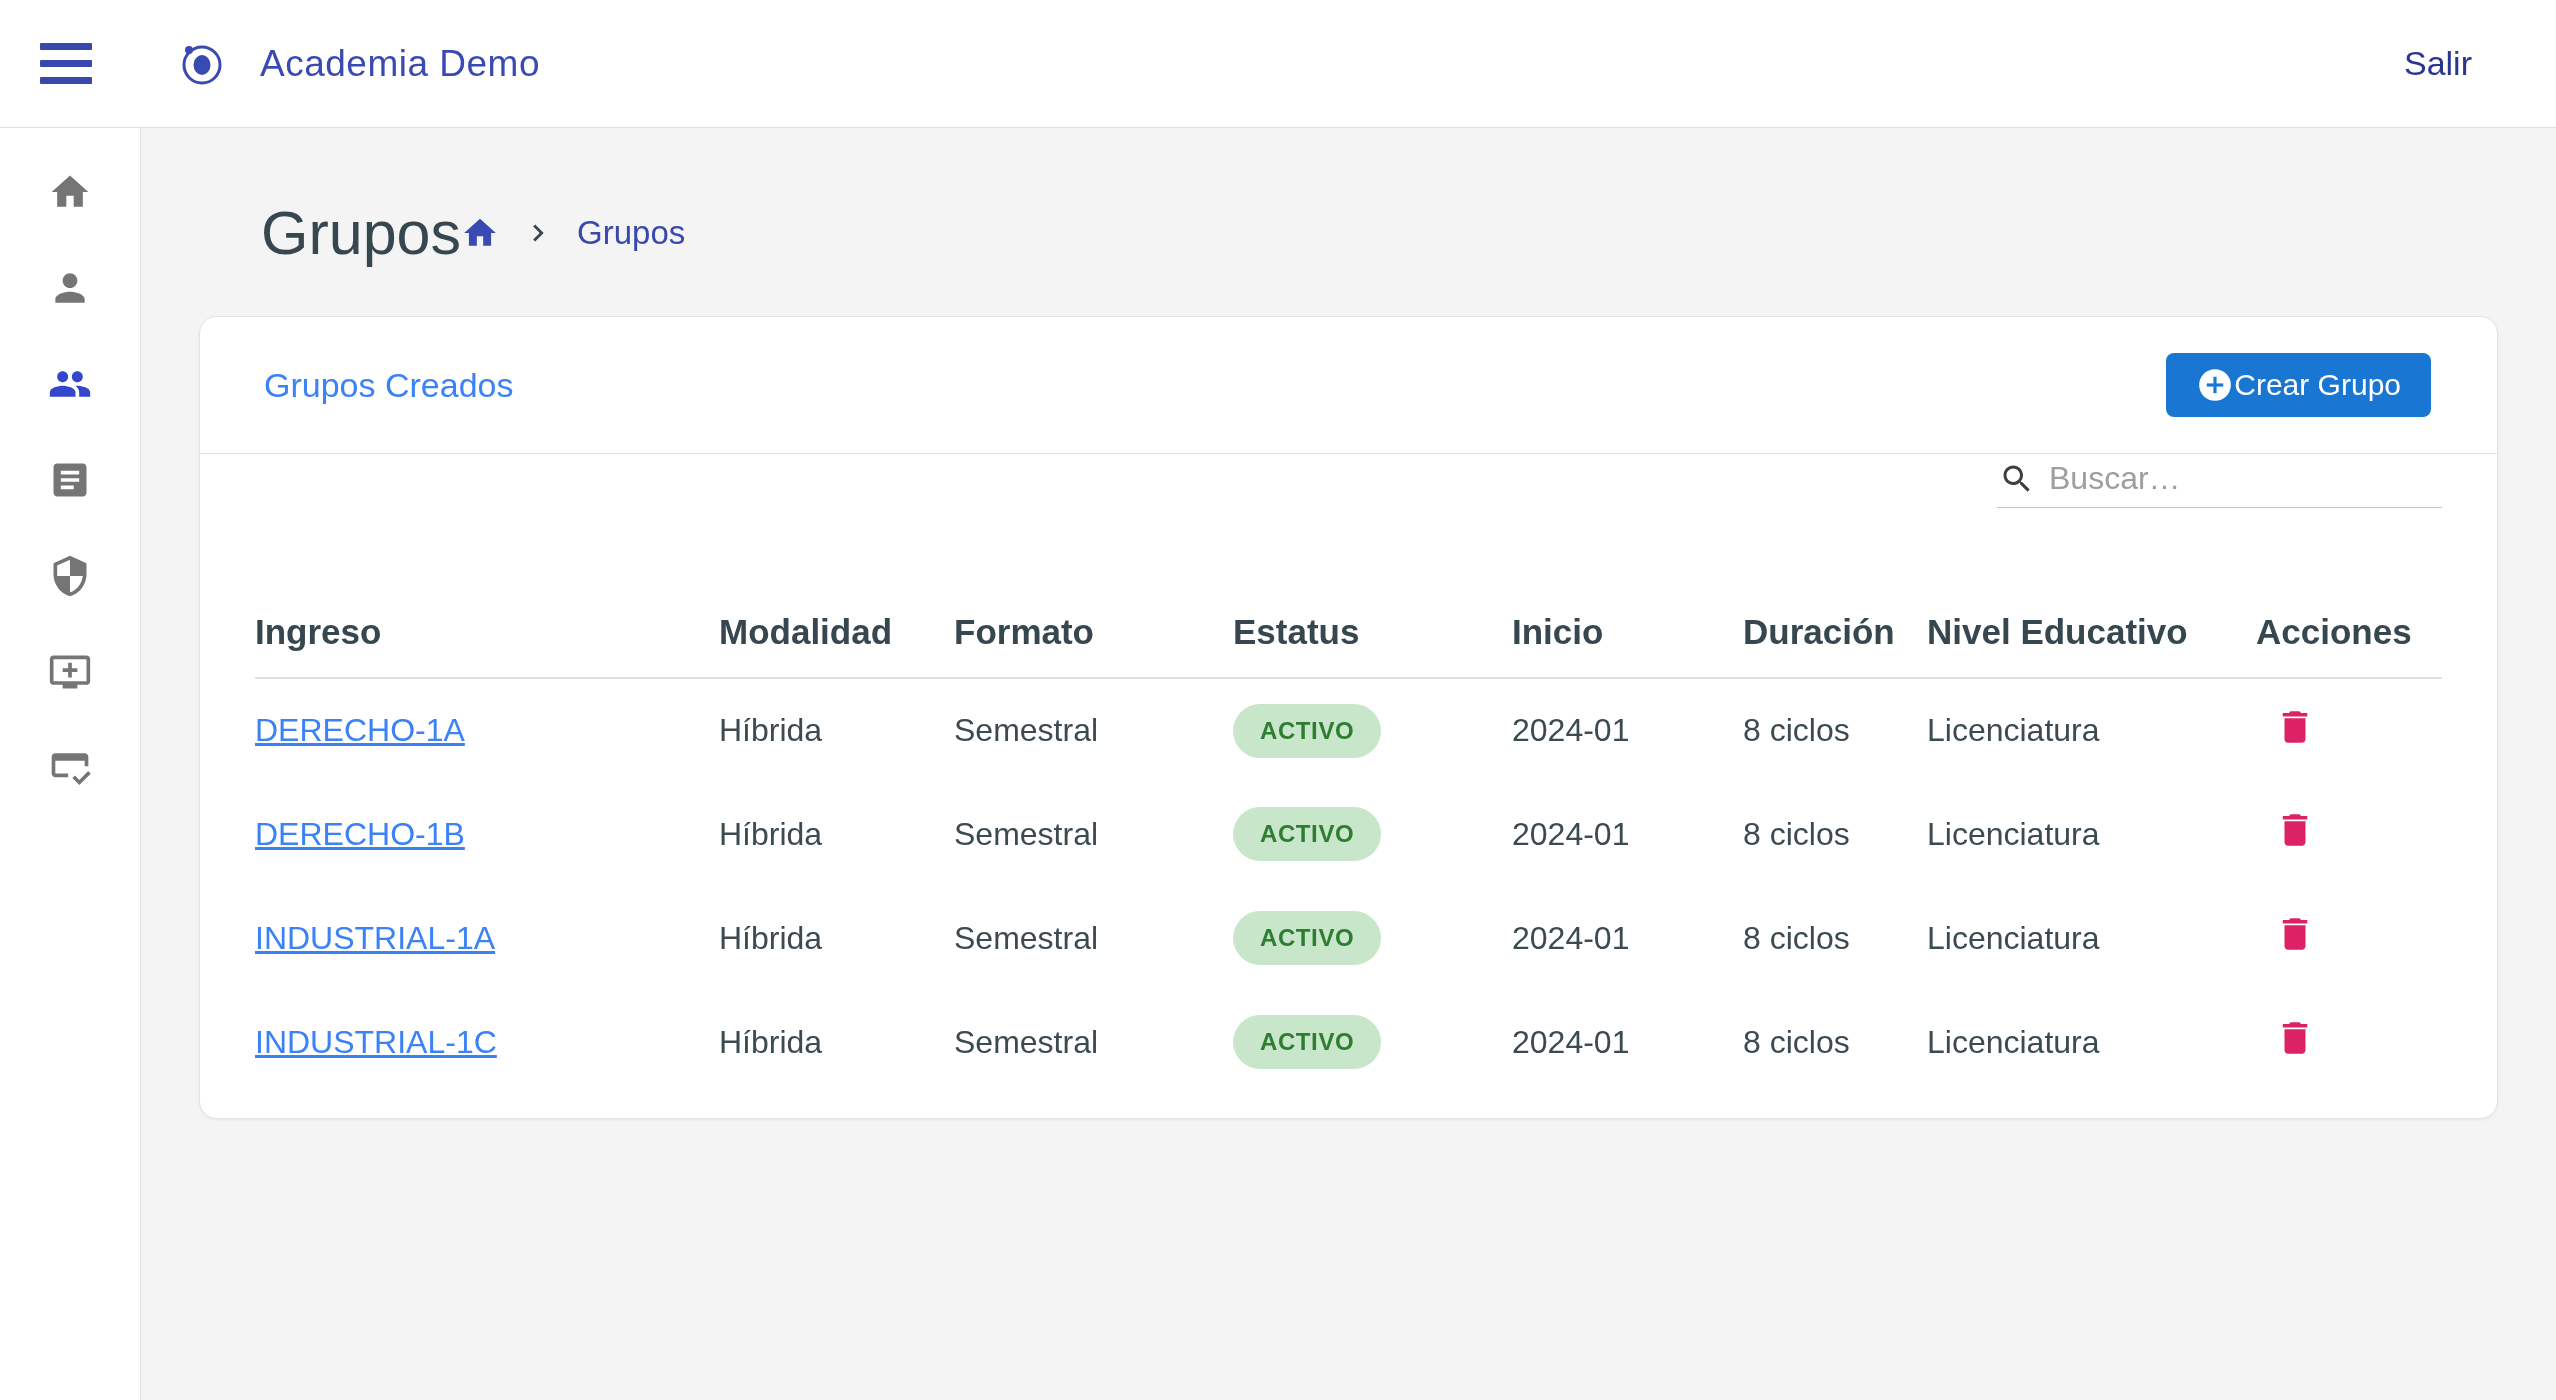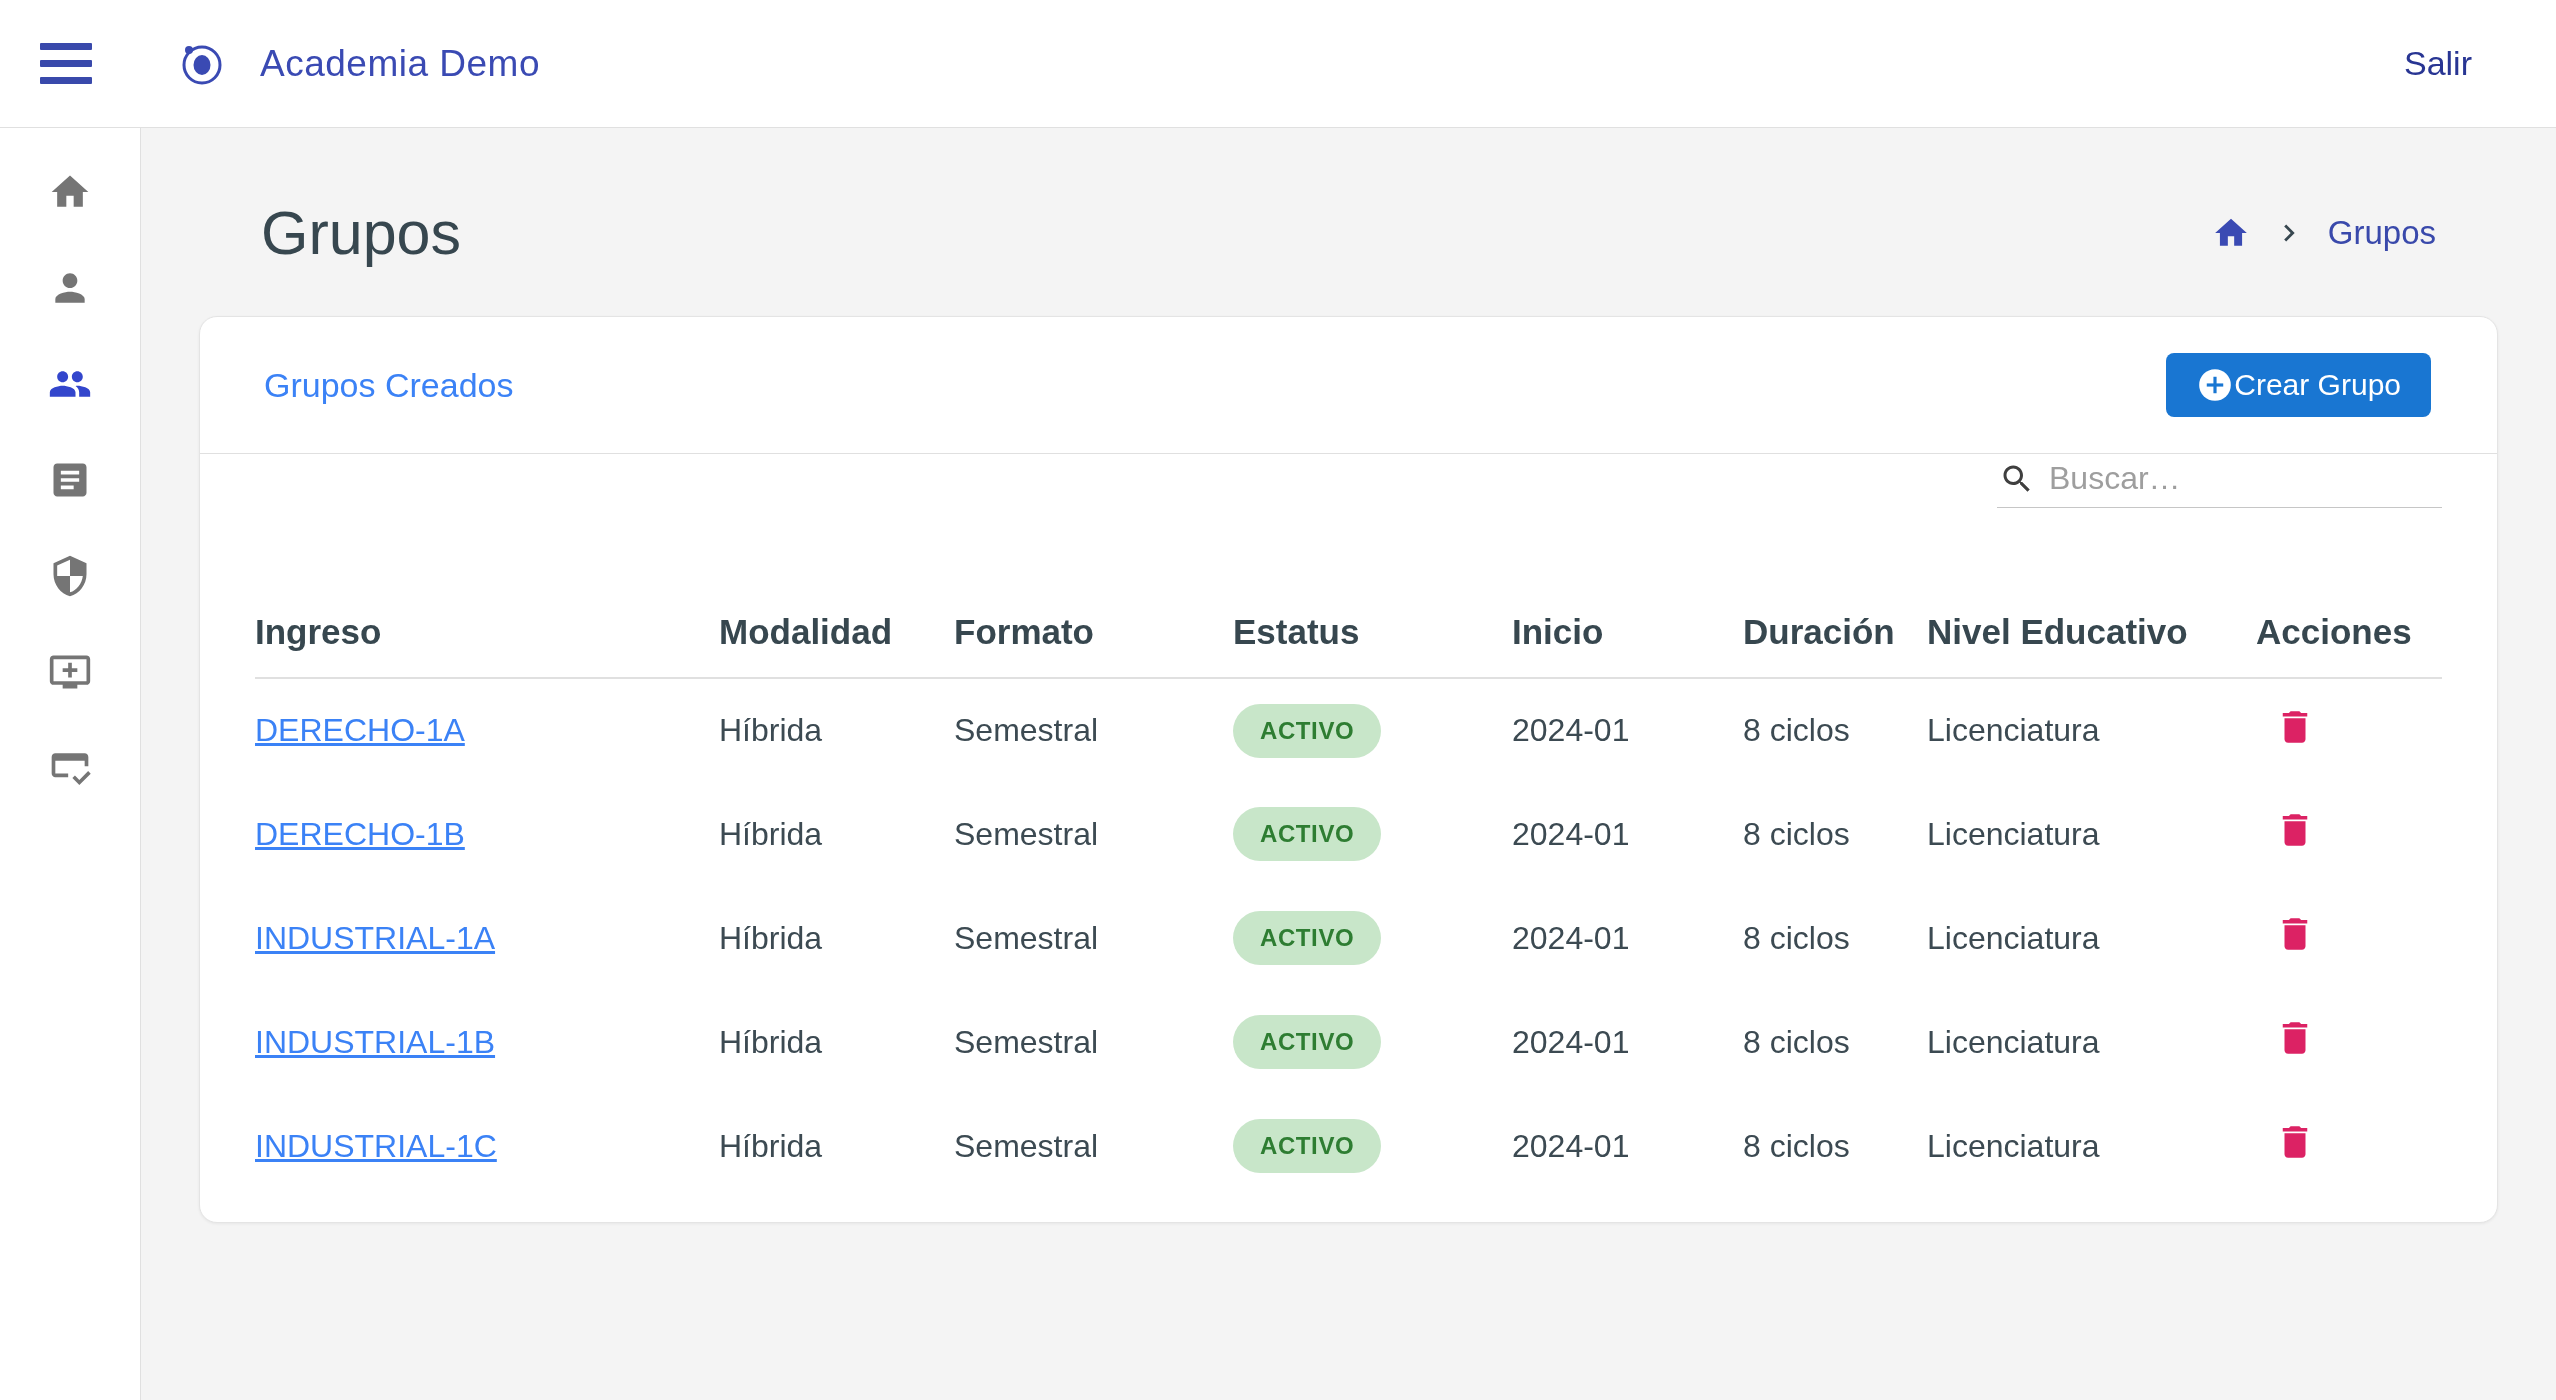--- a/index.html
+++ b/index.html
@@ -33,21 +33,21 @@
     cursor:pointer; color:#757575;
   }
   .nav-item.active { color:#3346cc; }
   .nav-item svg { width:44px; height:44px; }
 
   .main { flex:1; padding:0 58px; }
 
   
   .title-row {
     margin-top:70px; padding:0 62px;
-    display:flex; align-items:center; justify-content:space-between;
+    display:flex; align-items:center; justify-content:flex-start;
   }
   .page-title { font-size:61px; font-weight:400; color:#37474f; }
   .breadcrumb { display:flex; align-items:center; gap:22px; }
   .breadcrumb svg.home { width:38px; height:38px; color:#3a4ab3; cursor:pointer; }
   .breadcrumb svg.chev { width:34px; height:34px; color:#37474f; }
   .breadcrumb-current { font-size:33px; color:#3949ab; }
 
   
   .card {
     margin-top:48px; background:#fff; border:1px solid #e4e4e4; border-radius:18px;
@@ -261,34 +261,20 @@
               <td>2024-01</td>
               <td>8 ciclos</td>
               <td>Licenciatura</td>
               <td><button class="delete-btn">
                     <svg viewBox="0 0 24 24" fill="currentColor">
                       <path d="M6 19c0 1.1.9 2 2 2h8c1.1 0 2-.9 2-2V7H6v12zM19 4h-3.5l-1-1h-5l-1 1H5v2h14V4z"></path>
                     </svg>
                   </button></td>
             </tr>
             <tr>
-              <td><a class="group-link">INDUSTRIAL-1B</a></td>
-              <td>Híbrida</td>
-              <td>Semestral</td>
-              <td><span class="badge">ACTIVO</span></td>
-              <td>2024-01</td>
-              <td>8 ciclos</td>
-              <td>Licenciatura</td>
-              <td><button class="delete-btn">
-                    <svg viewBox="0 0 24 24" fill="currentColor">
-                      <path d="M6 19c0 1.1.9 2 2 2h8c1.1 0 2-.9 2-2V7H6v12zM19 4h-3.5l-1-1h-5l-1 1H5v2h14V4z"></path>
-                    </svg>
-                  </button></td>
-            </tr>
-            <tr>
               <td><a class="group-link">INDUSTRIAL-1C</a></td>
               <td>Híbrida</td>
               <td>Semestral</td>
               <td><span class="badge">ACTIVO</span></td>
               <td>2024-01</td>
               <td>8 ciclos</td>
               <td>Licenciatura</td>
               <td><button class="delete-btn">
                     <svg viewBox="0 0 24 24" fill="currentColor">
                       <path d="M6 19c0 1.1.9 2 2 2h8c1.1 0 2-.9 2-2V7H6v12zM19 4h-3.5l-1-1h-5l-1 1H5v2h14V4z"></path>

